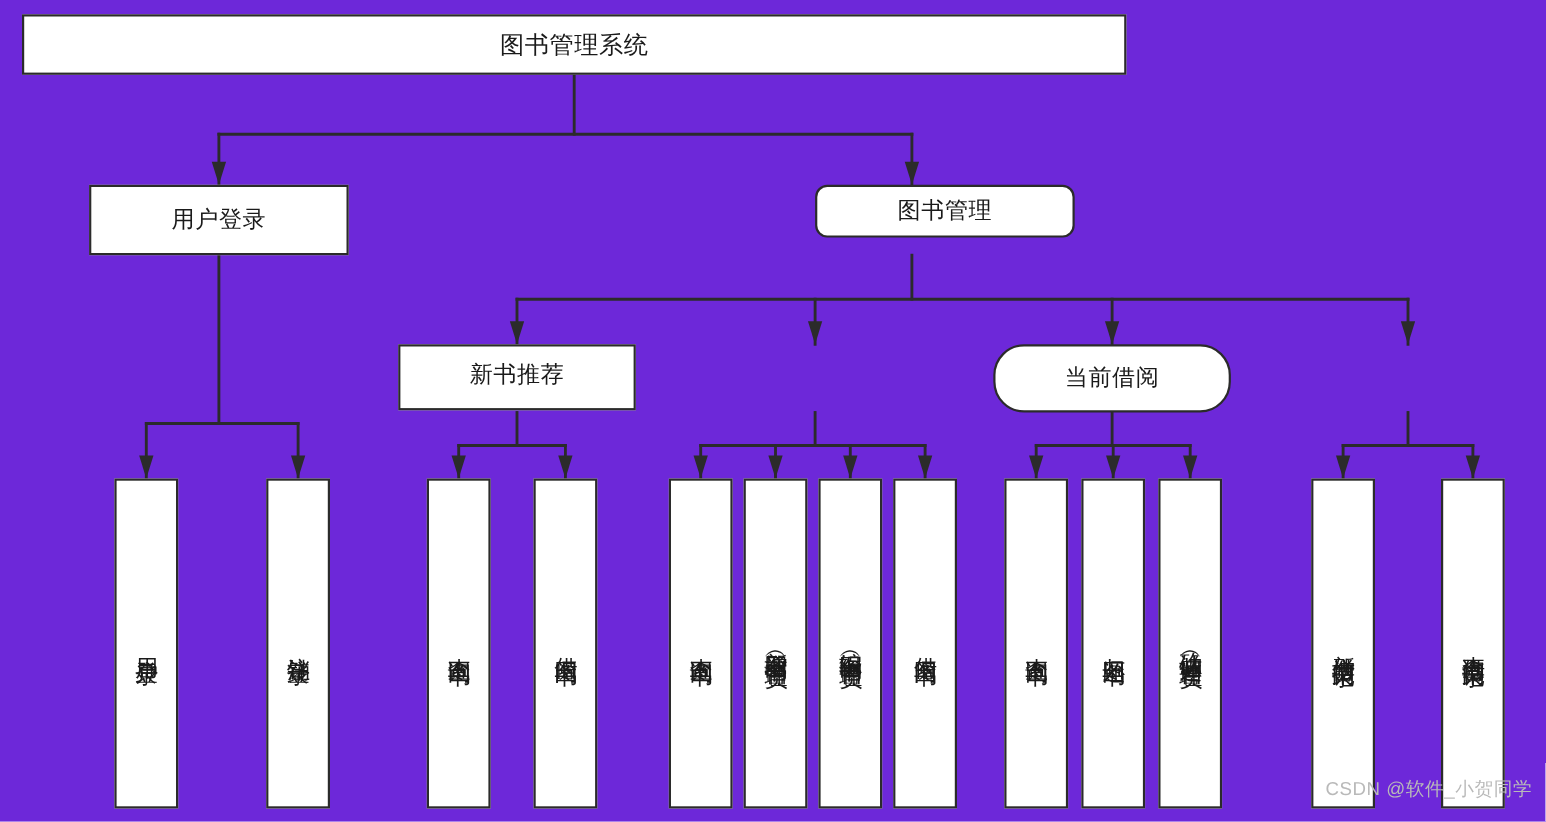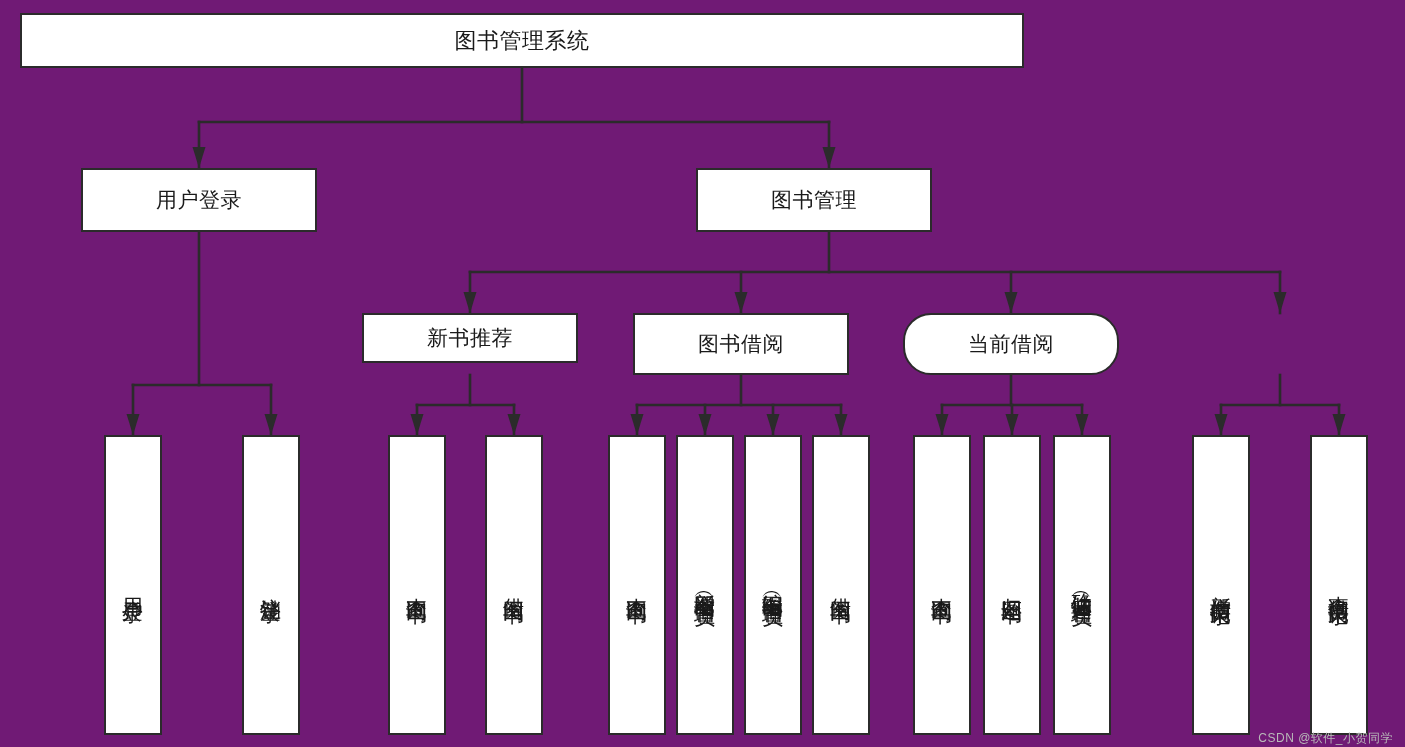--- a/index.html
+++ b/index.html
@@ -8,21 +8,21 @@
     padding: 0;
     background: #ffffff;
   }
   body {
     font-family: "Liberation Sans", "DejaVu Sans", sans-serif;
   }
   #canvas {
     position: relative;
     width: 1405px;
     height: 747px;
-    background: #701a75;
+    background: #6d28d9;
     overflow: hidden;
   }
   #edges {
     position: absolute;
     left: 0;
     top: 0;
     width: 1405px;
     height: 747px;
     pointer-events: none;
   }
@@ -61,22 +61,22 @@
     writing-mode: vertical-rl;
     text-orientation: upright;
     font-size: 21px;
     line-height: 1.0;
     letter-spacing: 2px;
     white-space: nowrap;
   }
   #watermark {
     position: absolute;
     right: 12px;
-    bottom: 0;
-    font-size: 12px;
+    bottom: 18px;
+    font-size: 17px;
     color: #b9b9b9;
     letter-spacing: 0.5px;
     z-index: 5;
     user-select: none;
     white-space: nowrap;
     text-align: center;
   }
 </style>
 </head>
 <body>
@@ -138,29 +138,26 @@
       <polygon points="1332.5,414 1345.5,414 1339,435" fill="#2b2b2b"></polygon>
     </svg>
 
   <div class="node root horiz" style="left: 20px; top: 13px; width: 1004px; height: 55px;">
     <span class="node-label">图书管理系统</span>
   </div>
 
   <div class="node horiz" style="left: 81px; top: 168px; width: 236px; height: 64px;">
     <span class="node-label">用户登录</span>
   </div>
-  <div class="node horiz" style="left: 696px; top: 168px; width: 236px; height: 64px;">
+  <div class="node horiz" style="left: 741px; top: 168px; width: 236px; height: 48px; border-radius: 11px;">
     <span class="node-label">图书管理</span>
   </div>
 
-  <div class="node horiz" style="left: 362px; top: 313px; width: 216px; height: 50px;">
+  <div class="node horiz" style="left: 362px; top: 313px; width: 216px; height: 60px; font-family: Liberation Mono, monospace;">
     <span class="node-label">新书推荐</span>
-  </div>
-  <div class="node horiz" style="left: 633px; top: 313px; width: 216px; height: 62px;">
-    <span class="node-label">图书借阅</span>
   </div>
   <div class="node horiz" style="left: 903px; top: 313px; width: 216px; height: 62px; border-radius: 28px;">
     <span class="node-label">当前借阅</span>
   </div>
 
   <div class="node vert" style="left: 104px; top: 435px; width: 58px; height: 300px;">
     <span class="node-label">用户登录</span>
   </div>
   <div class="node vert" style="left: 242px; top: 435px; width: 58px; height: 300px;">
     <span class="node-label">注销登录</span>

